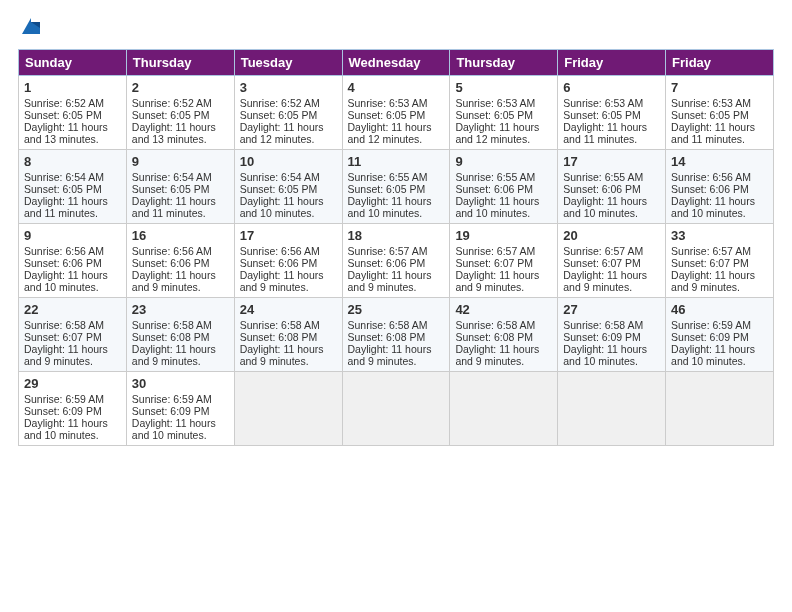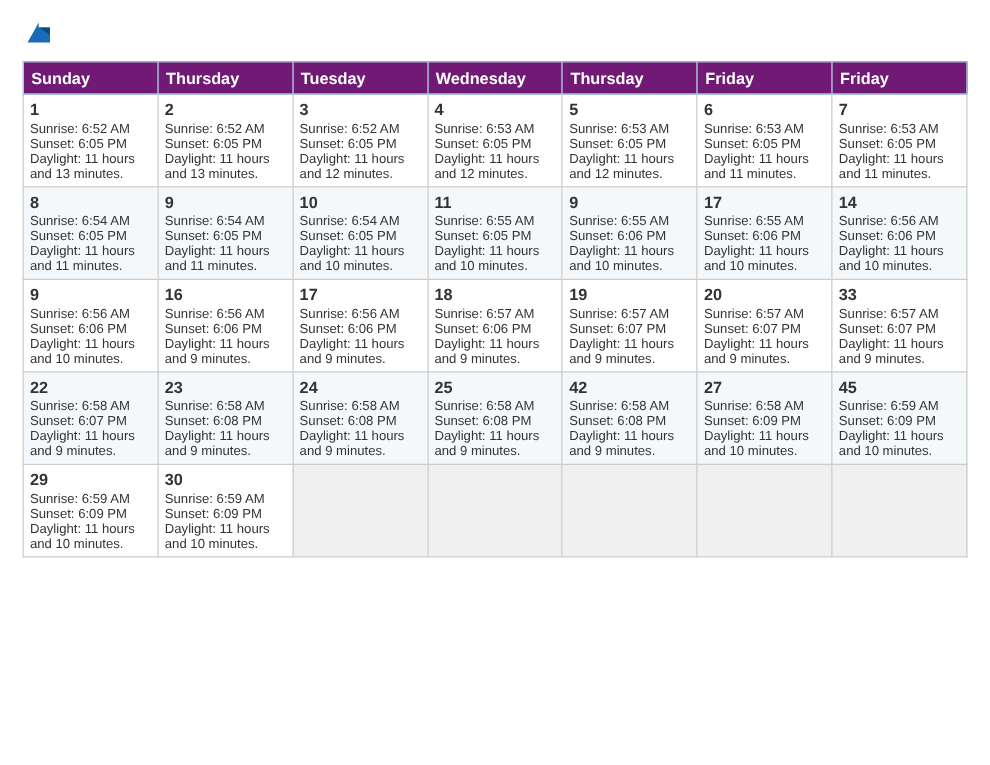--- a/index.html
+++ b/index.html
@@ -291,21 +291,21 @@
         <span>Sunset: 6:08 PM</span><br>
         <span>Daylight: 11 hours and 9 minutes.</span>
       </td>
           <td>
         <span class="day-num">27</span>
         <span>Sunrise: 6:58 AM</span><br>
         <span>Sunset: 6:09 PM</span><br>
         <span>Daylight: 11 hours and 10 minutes.</span>
       </td>
           <td>
-        <span class="day-num">45</span>
+        <span class="day-num">46</span>
         <span>Sunrise: 6:59 AM</span><br>
         <span>Sunset: 6:09 PM</span><br>
         <span>Daylight: 11 hours and 10 minutes.</span>
       </td>
         </tr>
         <tr class="last-row">
           <td>
         <span class="day-num">29</span>
         <span>Sunrise: 6:59 AM</span><br>
         <span>Sunset: 6:09 PM</span><br>

